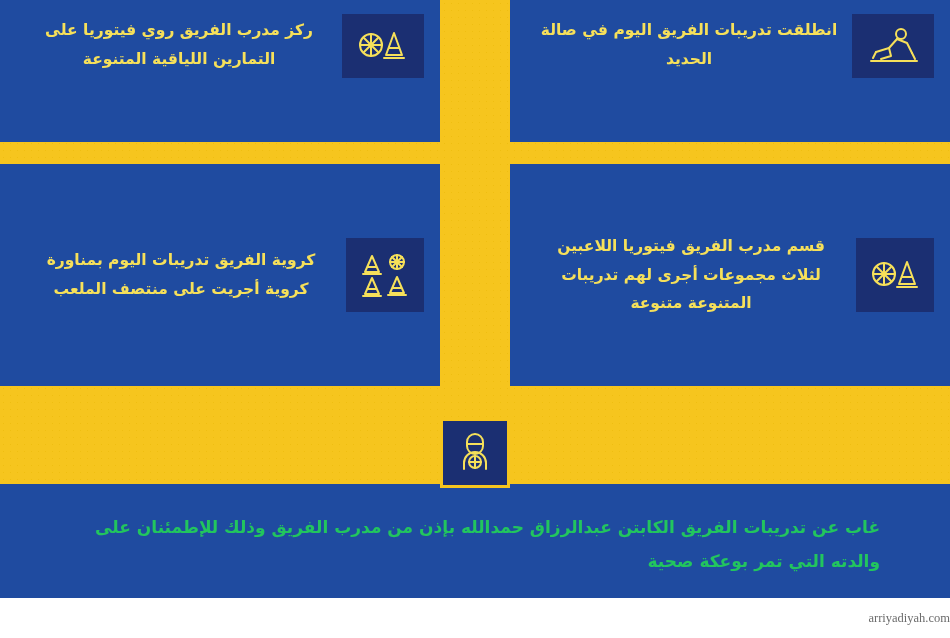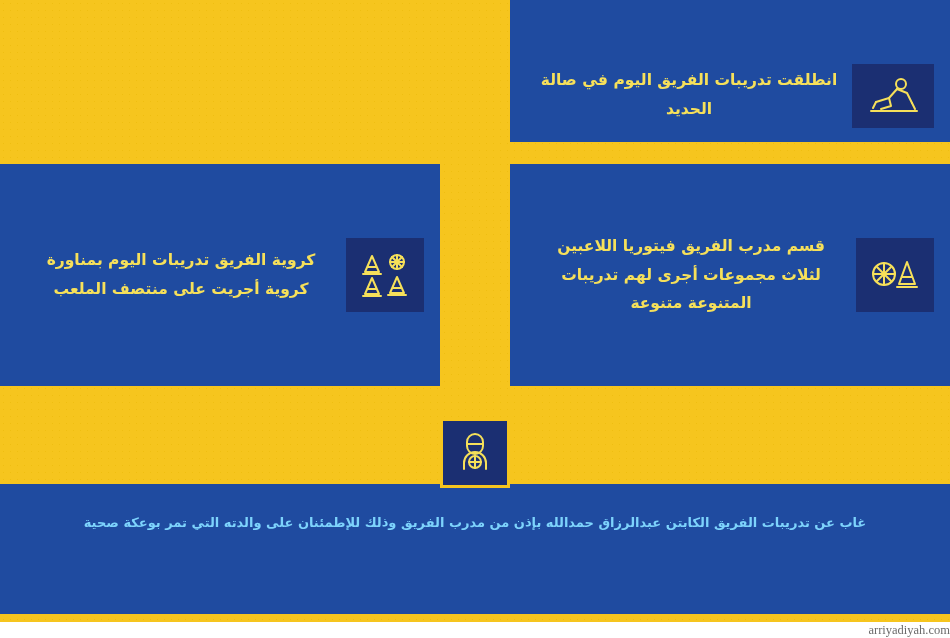--- a/index.html
+++ b/index.html
@@ -30,21 +30,21 @@
     pointer-events: none;
   }
   .card {
     position: absolute;
     background: #1f4ba0;
     display: flex;
     align-items: flex-start;
     box-sizing: border-box;
   }
   
-  .card.tr { right: 0px;  top: 0px;   width: 440px; height: 142px; align-items: flex-end; }
+  .card.tr { right: 0px;  top: 0px;   width: 440px; height: 142px; }
   .card.tl { left: 0px;   top: 0px;   width: 440px; height: 142px; }
   .card.mr { right: 0px;  top: 164px; width: 440px; height: 222px; }
   .card.ml { left: 0px;   top: 164px; width: 440px; height: 222px; }
   .card.bottom {
     left: 0px; right: 0px; top: 484px; height: 130px; width: auto;
     display: block;
     padding: 26px 70px 0 70px;
   }
   .card-inner {
     display: flex;
@@ -74,24 +74,23 @@
     font-size: 15.5px;
     line-height: 1.85;
     text-align: center;
     padding: 0 14px;
     font-weight: bold;
     letter-spacing: 0;
   }
   .card.tr .card-text, .card.tl .card-text { padding-top: 2px; }
 
   .bottom-text {
-    color: #7dd3fc;
-    font-size: 13px;
+    color: #22c55e;
+    font-size: 17px;
     line-height: 2.0;
-    text-align: center;
     font-weight: bold;
   }
 
   
   #center-badge {
     position: absolute;
     left: 50%;
     transform: translateX(-50%);
     top: 418px;
     width: 70px;
@@ -104,21 +103,21 @@
     justify-content: center;
     z-index: 5;
   }
 
   
   #footer {
     position: absolute;
     left: 0;
     bottom: 0;
     width: 950px;
-    height: 16px;
+    height: 40px;
     background: #ffffff;
     display: flex;
     align-items: center;
     margin-top: 7px;
   }
   #footer .credit {
     font-family: "Liberation Serif", serif;
     font-size: 12.5px;
     color: #6b6b6b;
     direction: ltr;
@@ -142,20 +141,35 @@
           <path d="M9 27 L6 33"></path>
           <path d="M45 28 L48 34"></path>
           <path d="M4 36 L50 36"></path>
           <path d="M22 23 L24 31 L14 34"></path>
         </svg>
       </div>
       <div class="card-text">انطلقت تدريبات الفريق اليوم في صالة الحديد</div>
     </div>
   </div>
 
+  <div class="card tl">
+    <div class="card-inner">
+      <div class="icon-box">
+        <svg width="54" height="42" viewBox="0 0 54 42" fill="none" stroke="#f6e05a" stroke-width="2" stroke-linecap="round" stroke-linejoin="round">
+          <circle cx="15" cy="20" r="11"></circle>
+          <path d="M15 9 L15 31 M4 20 L26 20"></path>
+          <path d="M8 13 L22 27 M22 13 L8 27"></path>
+          <path d="M38 8 L46 30 L30 30 Z"></path>
+          <path d="M33 23 L43 23"></path>
+          <path d="M28 33 L48 33"></path>
+        </svg>
+      </div>
+      <div class="card-text">ركز مدرب الفريق روي فيتوريا على التمارين اللياقية المتنوعة</div>
+    </div>
+  </div>
 
   <div class="card mr">
     <div class="card-inner">
       <div class="icon-box">
         <svg width="54" height="46" viewBox="0 0 54 46" fill="none" stroke="#f6e05a" stroke-width="2" stroke-linecap="round" stroke-linejoin="round">
           <circle cx="16" cy="22" r="11"></circle>
           <path d="M16 11 L16 33 M5 22 L27 22"></path>
           <path d="M9 15 L23 29 M23 15 L9 29"></path>
           <path d="M39 10 L47 32 L31 32 Z"></path>
           <path d="M34 25 L44 25"></path>

